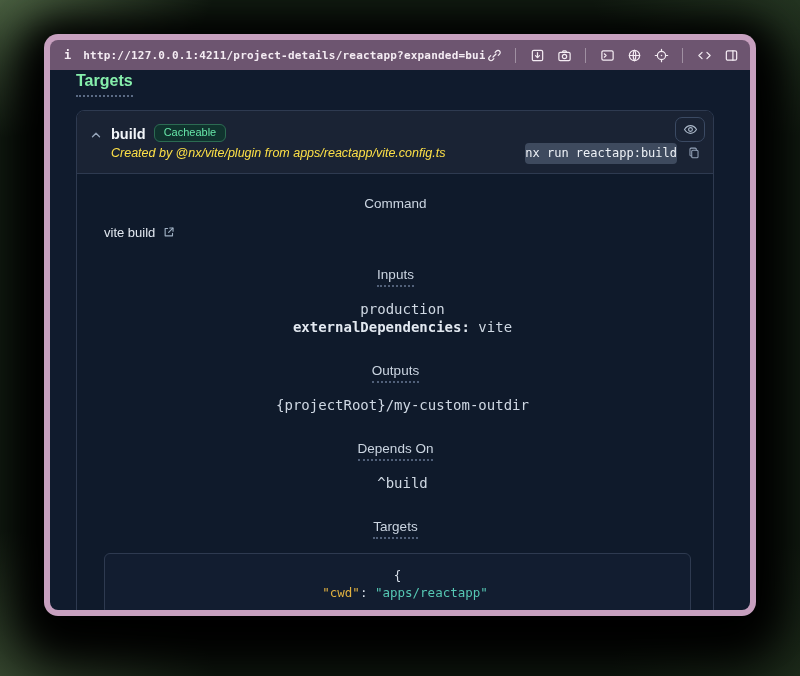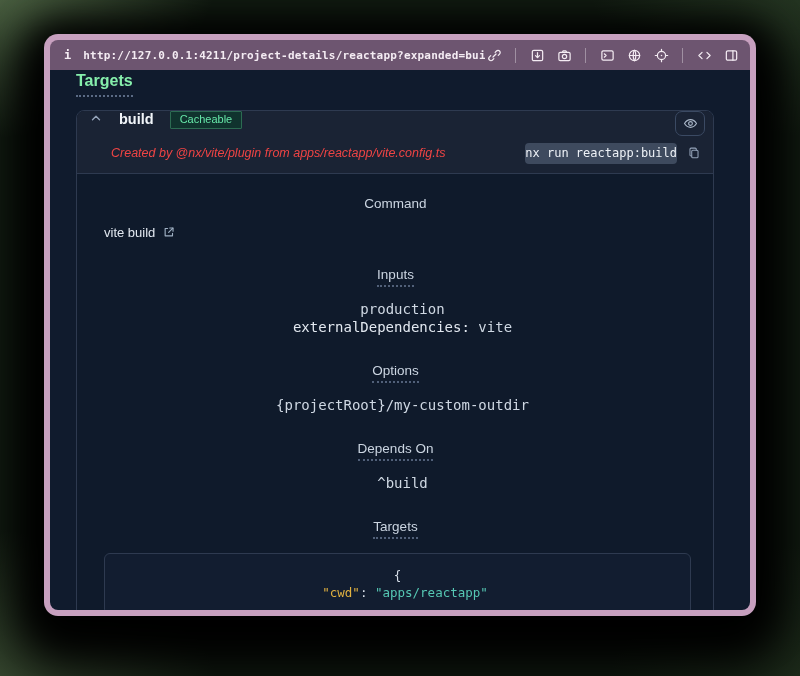--- a/index.html
+++ b/index.html
@@ -64,56 +64,56 @@
     border-bottom:2px dotted #516079; padding-bottom:3px;
   }
   .plain-label { display:inline-block; color:#cbd5e1; font-size:13.5px; }
 
   .card {
     border:1px solid #2e3a50; border-radius:8px;
     margin-top:13px; overflow:hidden;
     background:#0f1a2b;
   }
   .card-header { background:#1a2334; border-bottom:1px solid #2e3a50; padding:0 8px 9px 12px; }
-  .hdr-row1 { height:31px; display:flex; align-items:flex-start; gap:16px; }
+  .hdr-row1 { height:31px; display:flex; align-items:flex-end; gap:8px; }
   .chev { width:14px; height:14px; flex:0 0 14px; }
   .chev svg { width:14px; height:14px; stroke:#94a3b8; fill:none; stroke-width:1.6; stroke-linecap:round; stroke-linejoin:round; }
   .target-name { color:#f1f5f9; font-size:14.5px; font-weight:bold; }
   .badge {
     font-size:11px; color:#67e8a9;
     background:#10332e; border:1px solid #2c6b52;
-    border-radius:1px; padding:2px 9px 3px; line-height:1;
+    border-radius:6px; padding:2px 9px 3px; line-height:1;
   }
   .eye-btn {
     margin-left:auto;
     width:30px; height:25px; border:1px solid #3b4burger;
     border:1px solid #3b4a63; border-radius:7px;
     display:flex; align-items:center; justify-content:center; cursor:pointer;
     background:transparent;
   }
   .eye-btn svg { width:15px; height:15px; stroke:#aab7c8; fill:none; stroke-width:1.2; }
   .hdr-row2 { display:flex; align-items:center; margin-top:1px; padding-left:22px; }
-  .created-by { font-style:italic; color:#ef4444; font-size:12.5px; }
+  .created-by { font-style:italic; color:#fde047; font-size:12.5px; }
   .chip {
     margin-left:auto;
     font-family:"DejaVu Sans Mono", monospace; font-size:12px; color:#eef2f7;
     background:#3e4a5e; border-radius:4px; padding:3px 0 4px; white-space:nowrap;
   }
   .copy-btn { width:18px; height:18px; margin:0 2px 0 8px; display:flex; align-items:center; justify-content:center; cursor:pointer; }
   .copy-btn svg { width:14px; height:14px; stroke:#94a3b8; fill:none; stroke-width:1.2; stroke-linecap:round; stroke-linejoin:round; }
 
   .card-body { padding:20px 12px 26px 13px; }
   .section { margin-top:25px;text-align:center; }
   .section:first-child { margin-top:0; }
   .sec-items { margin:13px 0 0 14px; }
   .mono-line {
     font-family:"DejaVu Sans Mono", monospace; font-size:14px; color:#cfd8e3;
     line-height:18px; white-space:pre;
   }
-  .mono-bold { font-weight:normal; color:#e2e8f0; }
+  .mono-bold { font-weight:bold; color:#e2e8f0; }
   .cmd-line { display:flex; align-items:center; gap:6px; margin:13px 0 0 14px; font-size:13px; color:#e2e8f0; }
   .ext-link { width:15px; height:15px; display:flex; align-items:center; justify-content:center; cursor:pointer; }
   .ext-link svg { width:14px; height:14px; stroke:#9fb0c3; fill:none; stroke-width:1.3; stroke-linecap:round; stroke-linejoin:round; }
 
   .code-block {
     margin:14px 10px 0 14px;
     border:1px solid #2e3a50; border-radius:6px;
     background:#121d30;
     padding:13px 16px;
     font-family:"DejaVu Sans Mono", monospace; font-size:12.5px; line-height:17px;
@@ -243,21 +243,21 @@
 
         <div class="section">
           <span class="dotted-label">Inputs</span>
           <div class="sec-items">
             <div class="mono-line">production</div>
             <div class="mono-line"><span class="mono-bold">externalDependencies:</span><span> vite</span></div>
           </div>
         </div>
 
         <div class="section">
-          <span class="dotted-label">Options</span>
+          <span class="dotted-label">Outputs</span>
           <div class="sec-items">
             <div class="mono-line">{projectRoot}/my-custom-outdir</div>
           </div>
         </div>
 
         <div class="section">
           <span class="dotted-label">Depends On</span>
           <div class="sec-items">
             <div class="mono-line">^build</div>
           </div>

